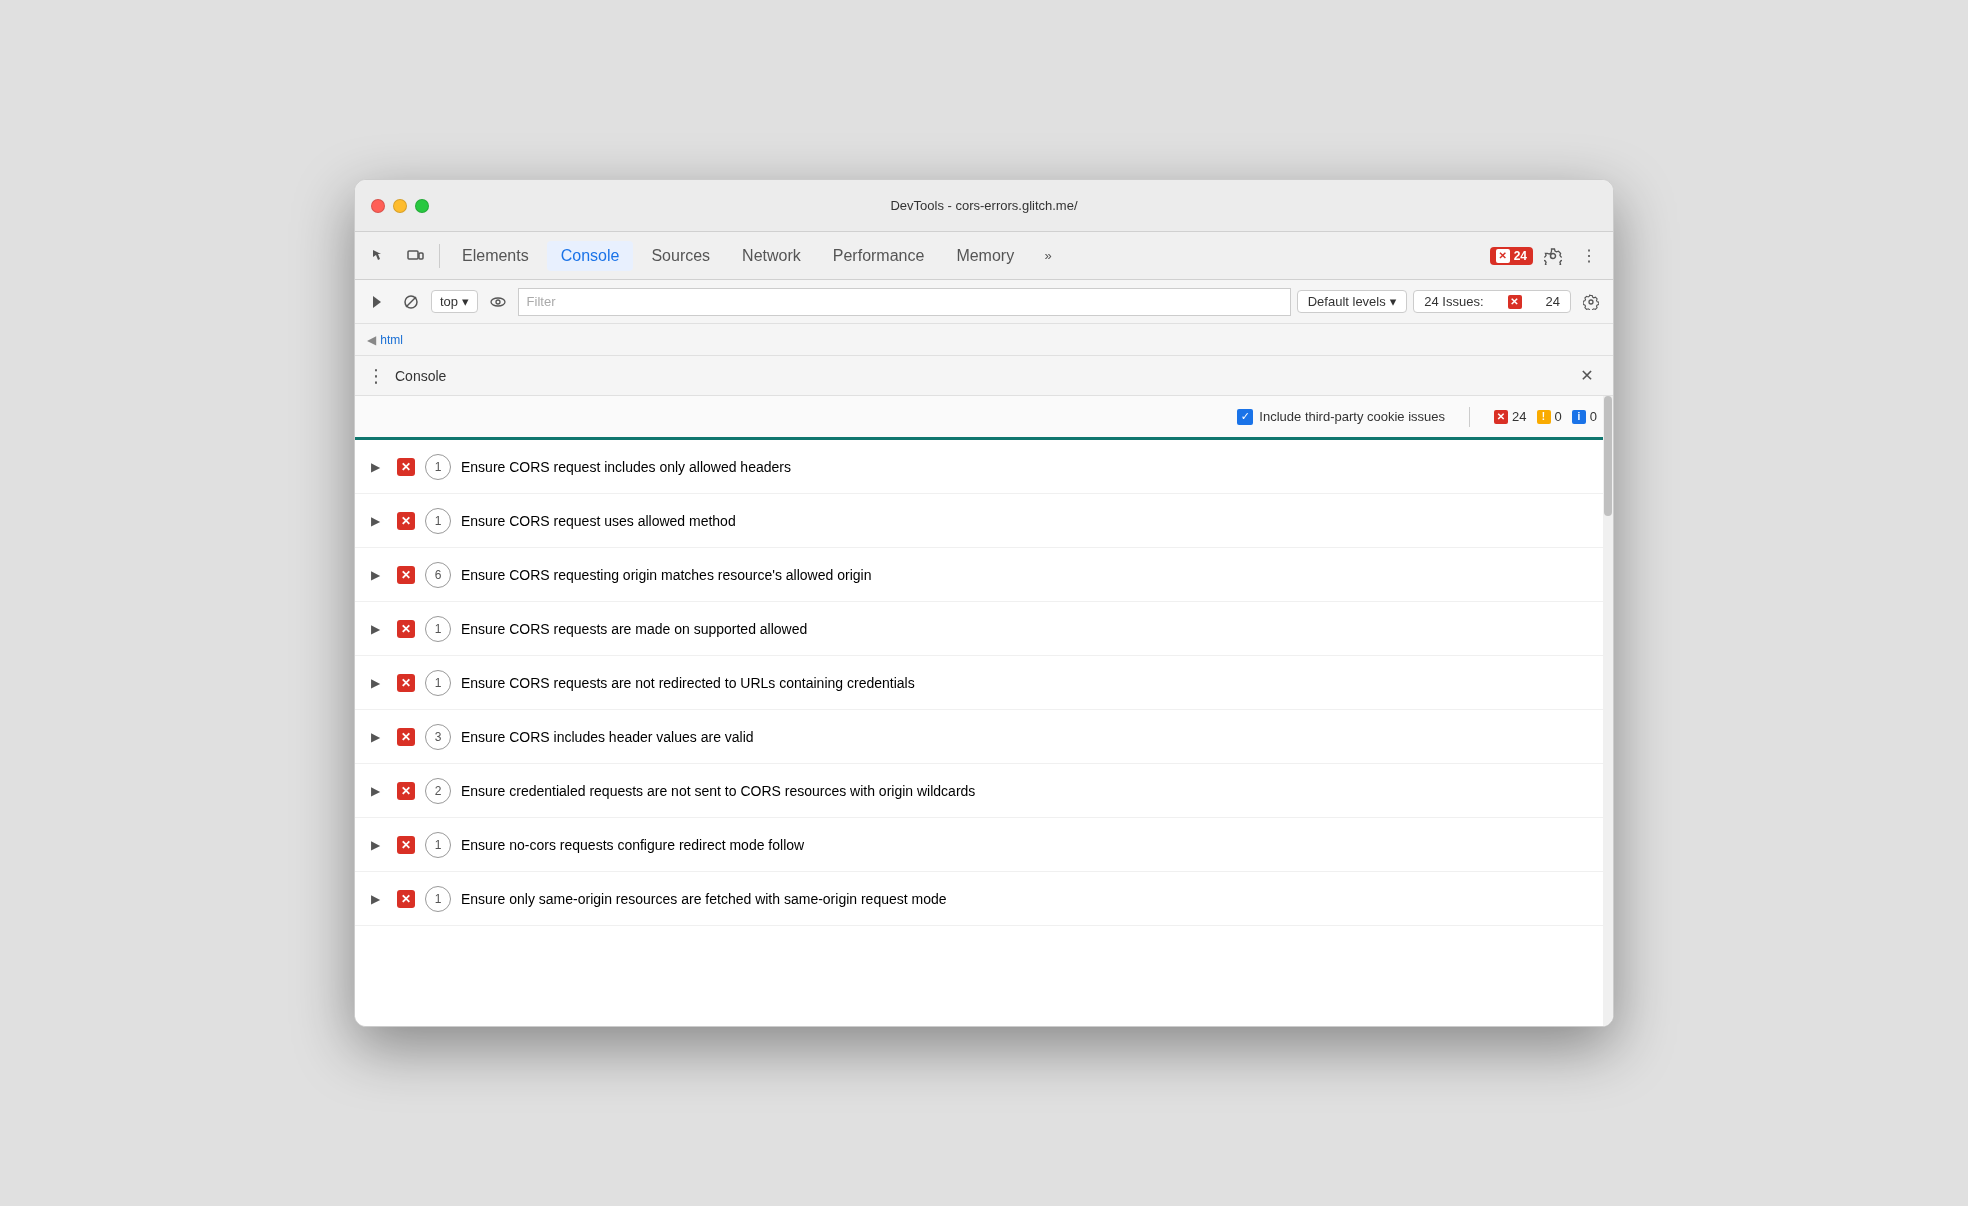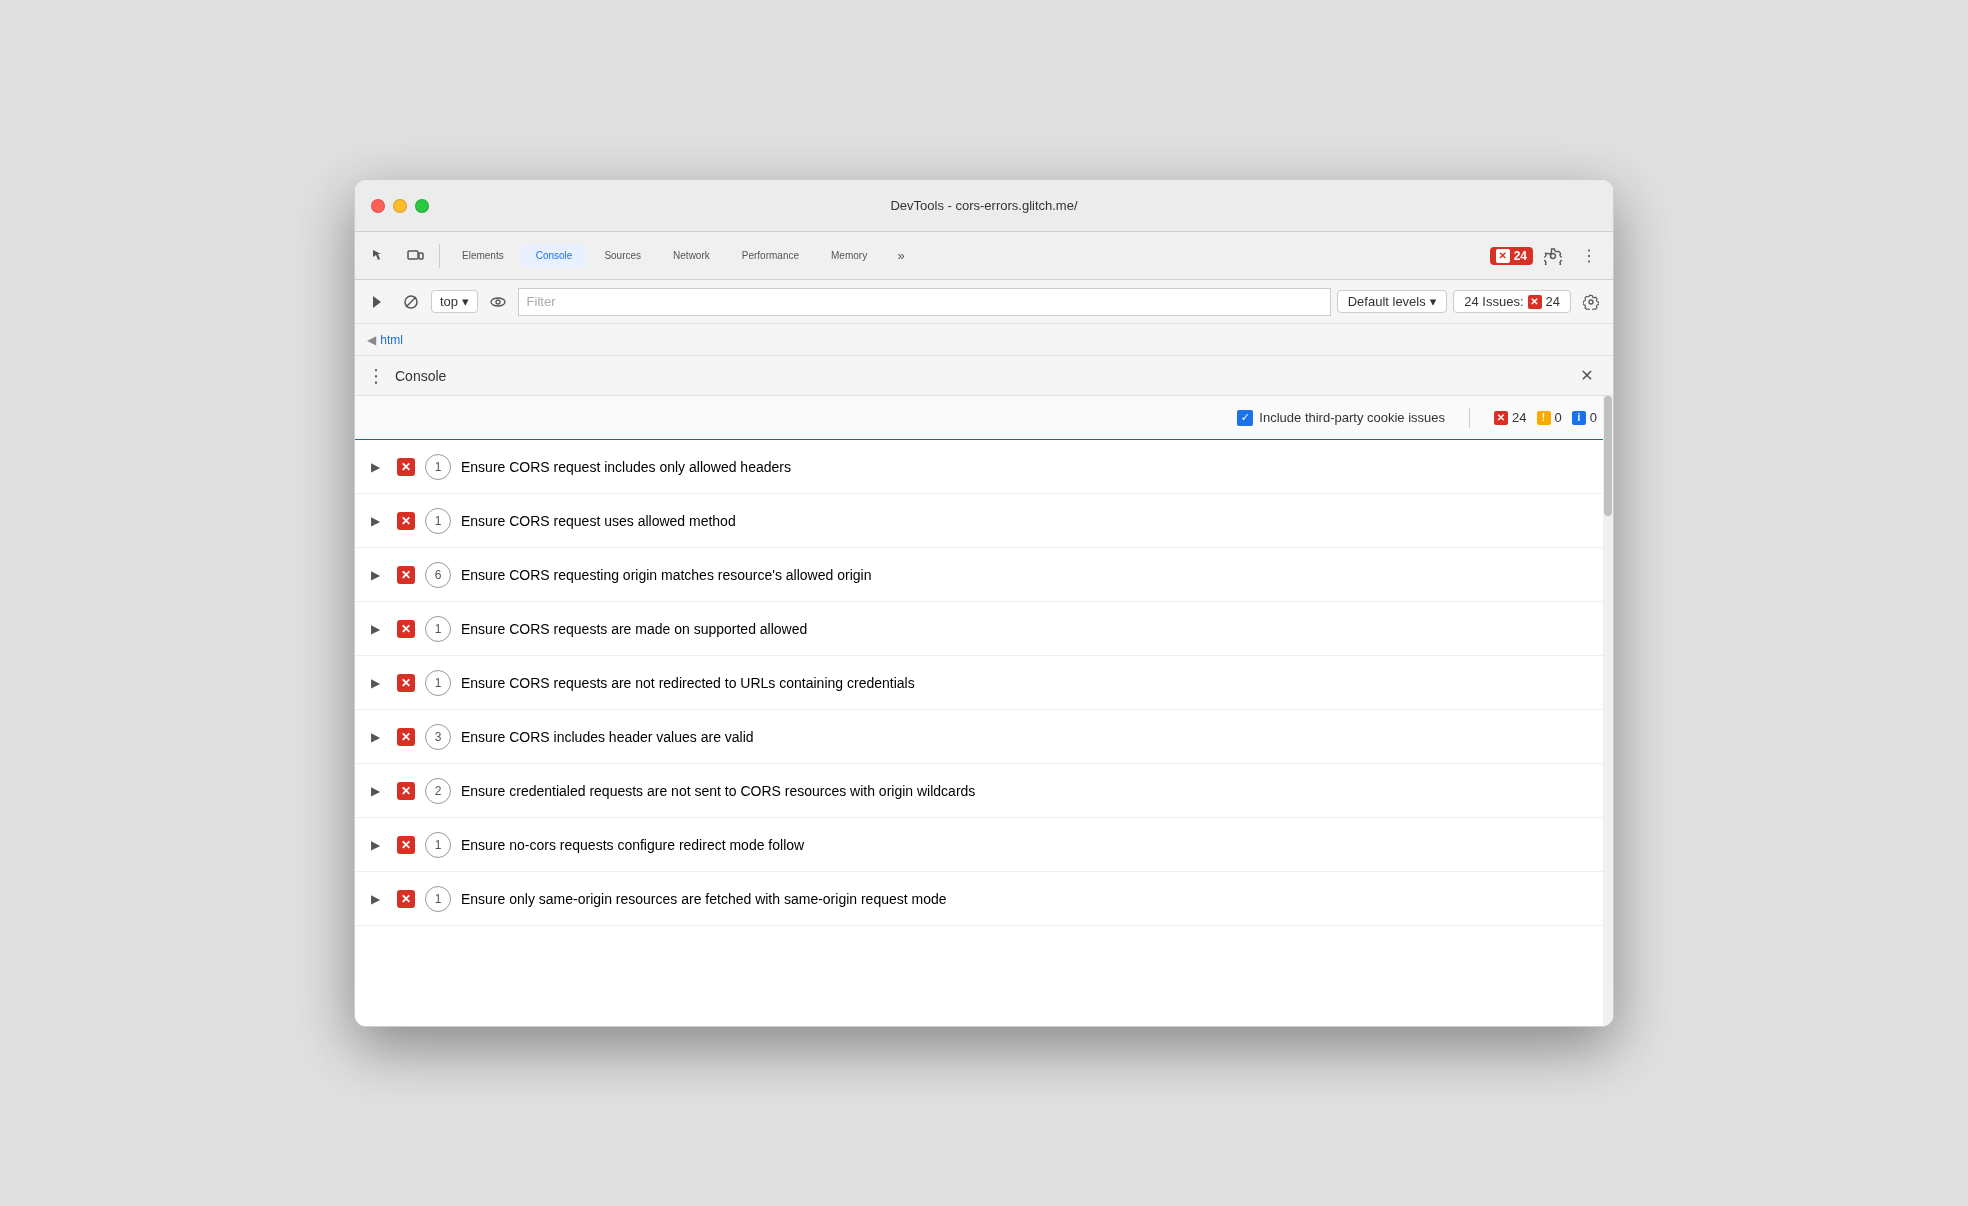--- a/index.html
+++ b/index.html
@@ -73,21 +73,21 @@
       background: transparent;
     }
     .toolbar-sep {
       width: 1px;
       height: 24px;
       background: #ccc;
       margin: 0 4px;
     }
     .tab {
       padding: 6px 14px;
-      font-size: 10px;
+      font-size: 16px;
       color: #555;
       cursor: pointer;
       border-radius: 4px;
       white-space: nowrap;
     }
     .tab.active {
       color: #1a73e8;
       background: #e8f0fe;
       font-weight: 500;
     }
@@ -171,21 +171,21 @@
       border-radius: 4px;
       padding: 3px 10px;
       font-size: 13px;
       cursor: pointer;
       color: #333;
       white-space: nowrap;
     }
     .issues-badge {
       display: flex;
       align-items: center;
-      gap: 4px;
+      gap: 24px;
       background: #fff;
       border: 1px solid #ccc;
       border-radius: 4px;
       padding: 3px 10px;
       font-size: 13px;
       color: #333;
       white-space: nowrap;
     }
     .x-icon-sm {
       background: #d93025;
@@ -247,21 +247,21 @@
       border-radius: 4px;
     }
     
     .issues-toolbar {
       background: #fafafa;
       height: 44px;
       display: flex;
       align-items: center;
       justify-content: flex-end;
       padding: 0 16px;
-      border-bottom: 1px solid #0f766e;
+      border-bottom: 3px solid #0f766e;
       gap: 24px;
     }
     .checkbox-label {
       display: flex;
       align-items: center;
       gap: 6px;
       font-size: 13px;
       color: #333;
       cursor: pointer;
     }

